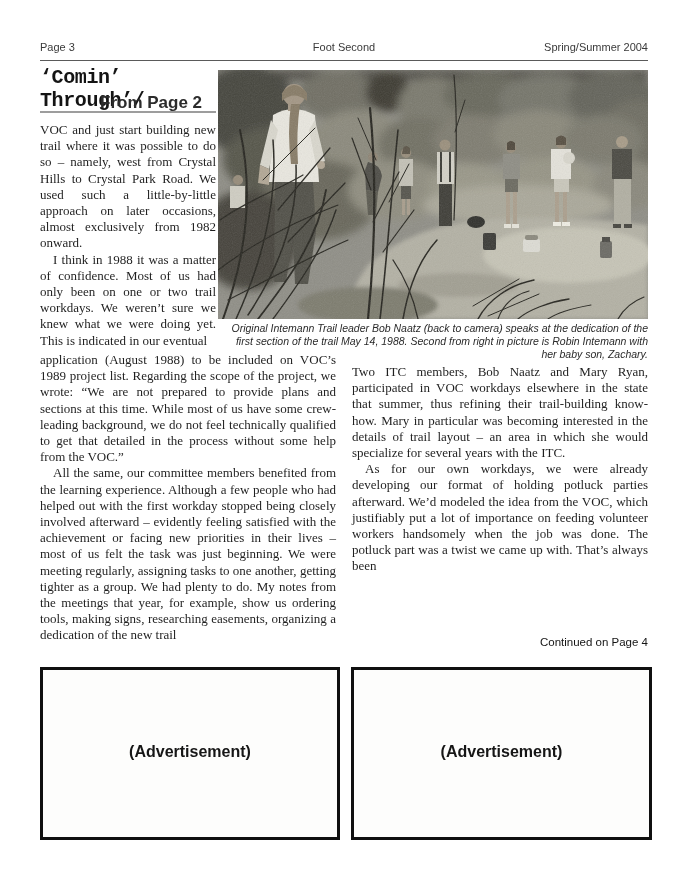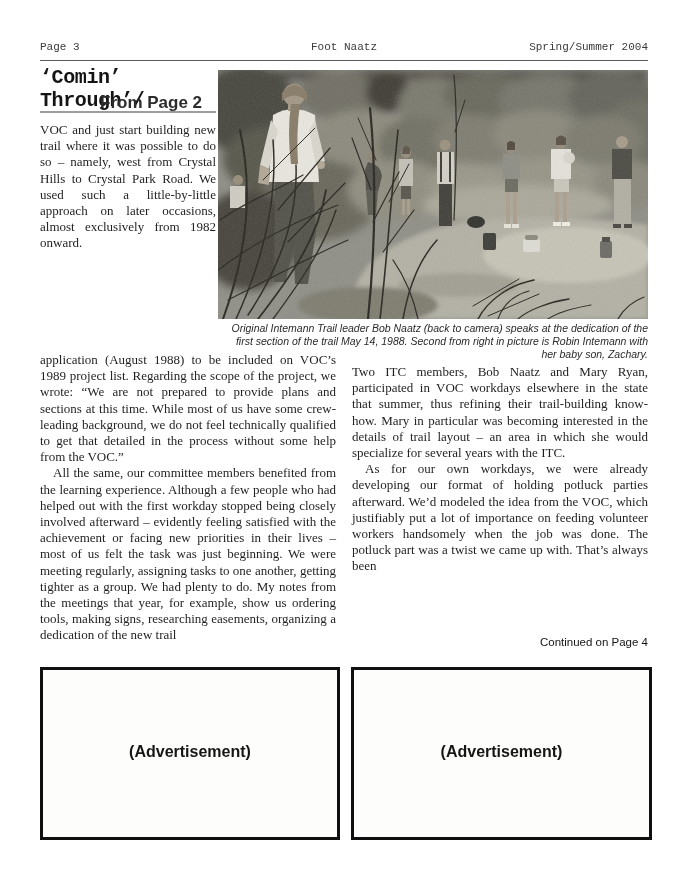--- a/index.html
+++ b/index.html
@@ -8,21 +8,21 @@
     width: 688px; height: 890px; position: relative;
     font-family: "Liberation Serif", serif;
     color: #1f1f1f;
     overflow: hidden;
   }
   .abs { position: absolute; }
 
   
   .runhead {
     left: 40px; top: 41px; width: 608px;
-    font-family: Liberation Mono, monospace;
+    font-family: Liberation Sans, sans-serif;
     font-size: 11px; color: #3a3a3a;
     display: flex; justify-content: space-between; align-items: baseline; gap: 9px;
   }
   .runhead .center { position: absolute; left: 0; right: 0; text-align: center; }
   .runhead-rule { left: 40px; top: 60px; width: 608px; height: 0; border-top: 1.5px solid #5a5a5a; }
 
   
   .headline {
     left: 40px; top: 66px; width: 178px;
     font-family: Liberation Mono, monospace;
@@ -75,31 +75,32 @@
     font-weight: bold; font-size: 16px; color: #161616;
     transform: translateY(-10px);
     margin-top: 16px;
   }
 </style>
 </head>
 <body>
 
 <div class="abs runhead">
   <span>Page 3</span>
-  <span class="center">Foot Naatz</span>
+  <span class="center">Foot Second</span>
   <span>Spring/Summer 2004</span>
 </div>
 <div class="abs runhead-rule"></div>
 
 <h1 class="abs headline">‘Comin’ Through’/</h1>
 <div class="abs fromnote">From Page 2</div>
 <div class="abs headline-rule"></div>
 
 <div class="abs bodytext narrowcol">
   <p>VOC and just start building new trail where it was possible to do so – namely, west from Crystal Hills to Crystal Park Road. We used such a little-by-little approach on later occasions, almost exclusively from 1982 onward.</p>
+  <p>I think in 1988 it was a matter of confidence. Most of us had only been on one or two trail workdays. We weren’t sure we knew what we were doing yet. This is indicated in our eventual</p>
 </div>
 
 <div class="abs photo">
   <svg viewBox="0 0 430 249" xmlns="http://www.w3.org/2000/svg">
     <defs>
       <filter id="b4" x="-30%" y="-30%" width="160%" height="160%">
           <feGaussianBlur stdDeviation="4"></feGaussianBlur>
         </filter>
       <filter id="b2" x="-30%" y="-30%" width="160%" height="160%">
           <feGaussianBlur stdDeviation="2"></feGaussianBlur>

